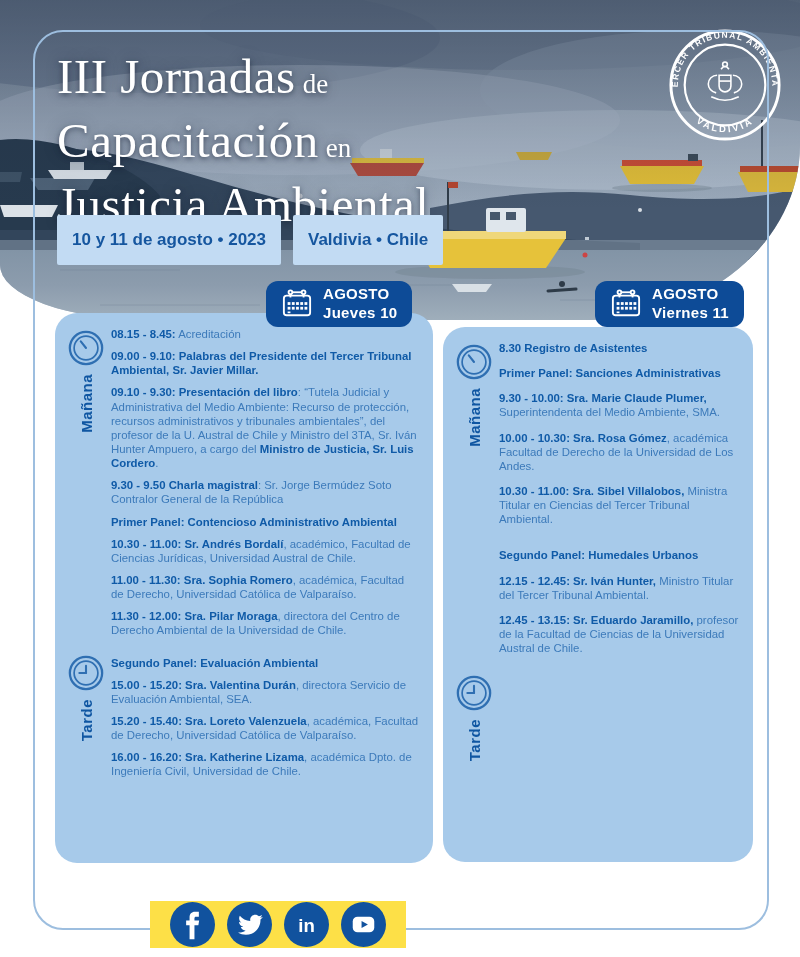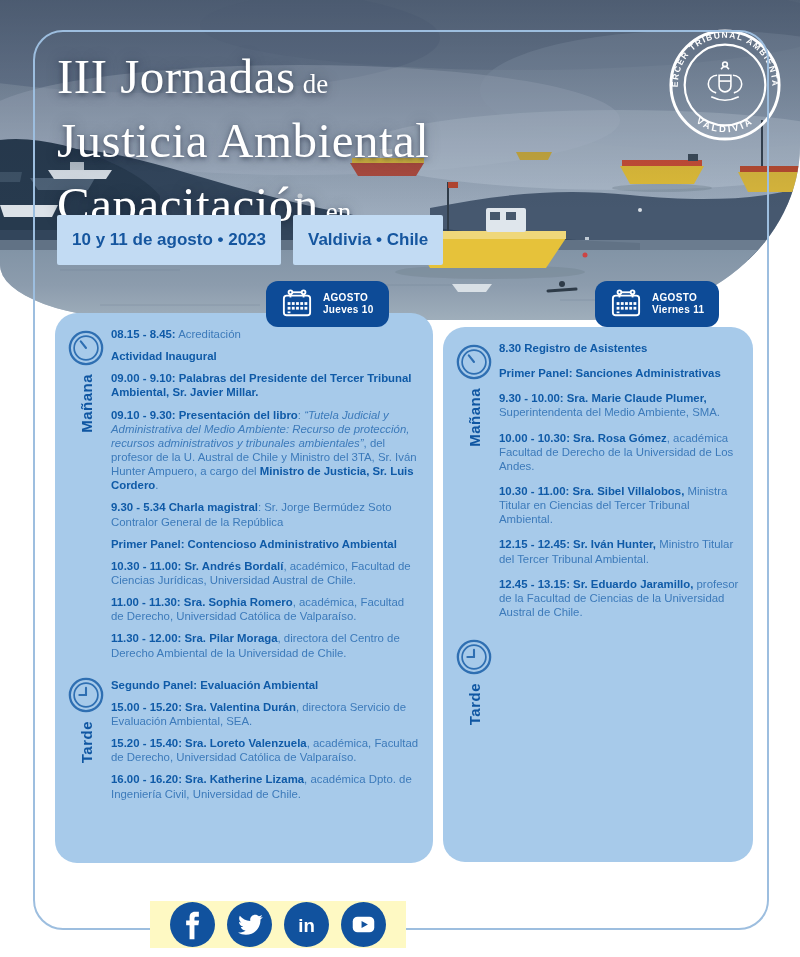--- a/index.html
+++ b/index.html
@@ -27,43 +27,43 @@
   .pill{background:#C2DBF3;color:#15569F;font-weight:bold;font-size:17px;
         padding:15px 15px;border-radius:2px;white-space:nowrap;}
 
   .logo{position:absolute;left:666px;top:26px;z-index:2;}
 
   
   .day-badge{position:absolute;top:281px;height:46px;background:#0D4B97;border-radius:12px;
              display:flex;align-items:center;gap:10px;padding:0 15px;z-index:5;color:#fff;}
   .badge-left{left:266px;}
   .badge-right{left:595px;}
-  .db-text div{font-size:10px;font-weight:bold;line-height:1.25;letter-spacing:.3px;}
+  .db-text div{font-size:15px;font-weight:bold;line-height:1.25;letter-spacing:.3px;}
 
   
   .panel{position:absolute;background:#A7CAEA;border-radius:22px;z-index:3;overflow:hidden;}
   .panel-left{left:55px;top:313px;width:378px;height:550px;}
   .panel-right{left:443px;top:327px;width:310px;height:535px;}
   .col-sections{display:flex;flex-direction:column;padding:14px 8px 8px 6px;}
   .section{display:flex;}
   .section-tarde{margin-top:6px;}
   .strip{width:50px;flex:none;display:flex;flex-direction:column;align-items:center;padding-top:2px;}
   .rot-label{writing-mode:vertical-rl;transform:rotate(180deg);font-weight:bold;color:#0F56A2;
              font-size:15px;margin-top:7px;letter-spacing:.5px;}
   .items{flex:1;padding-right:6px;min-width:0;}
   .item{color:#3C7ABA;font-size:11.4px;line-height:1.24;margin:0 0 8px;}
   .panel-right .item{margin-bottom:11px;}
   .item .b{font-weight:bold;color:#0F5AA7;}
-  .item .i{font-style:italic;}
+  .item .i{}
   .item.header{font-weight:bold;color:#0F5AA7;margin-top:4px;}
   .item.gap{margin-top:22px;}
 
   
   .footer{position:absolute;left:150px;top:901px;height:47px;display:flex;align-items:center;
-          gap:12px;background:#fef9c3;padding:0 20px;z-index:6;}
+          gap:12px;background:#fde047;padding:0 20px;z-index:6;}
   .soc{display:block;width:45px;height:45px;text-decoration:none;cursor:pointer;}
   .org-text{color:#2173BC;font-size:17.5px;margin-left:14px;white-space:nowrap;}
 </style>
 </head>
 <body>
 
 <div class="page">
 
   <div class="photo">
     <svg viewBox="0 0 800 320" width="800" height="320" preserveAspectRatio="none">
@@ -146,22 +146,22 @@
           <circle cx="180" cy="225" r="2" fill="#D8DEE4"></circle>
       </g>
       <rect width="800" height="210" fill="url(#shade)"></rect>
     </svg>
   </div>
 
   <div class="frame"></div>
 
   <div class="title">
     <div class="t-line"><span class="t-main">III Jornadas</span><span class="t-small">de</span></div>
+    <div class="t-line"><span class="t-main">Capacitación</span><span class="t-small">en</span></div>
     <div class="t-line"><span class="t-main">Justicia Ambiental</span></div>
-    <div class="t-line"><span class="t-main">Capacitación</span><span class="t-small">en</span></div>
   </div>
 
   <div class="badges-row">
     <div class="pill">10 y 11 de agosto • 2023</div>
     <div class="pill">Valdivia • Chile</div>
   </div>
 
   <svg class="logo" viewBox="0 0 120 120" width="118" height="118">
     <defs>
       <path id="arcT" d="M 60,60 m -48,0 a 48,48 0 1 1 96,0"></path>
@@ -252,24 +252,23 @@
           <div class="strip">
             <svg viewBox="0 0 40 40" width="38" height="38">
               <circle cx="20" cy="20" r="17" fill="none" stroke="#2F6FB2" stroke-width="2.4"></circle>
               <circle cx="20" cy="20" r="12.5" fill="none" stroke="#2F6FB2" stroke-width="1.8"></circle>
               <line x1="20" y1="20" x2="14.5" y2="13" stroke="#2F6FB2" stroke-width="2.2" stroke-linecap="round"></line>
             </svg>
             <span class="rot-label">Mañana</span>
           </div>
           <div class="items">
             <p class="item"><span class="b">08.15 - 8.45:</span><span> Acreditación</span></p>
-            <p class="item"><span class="b">Actividad Inaugural</span></p>
             <p class="item"><span class="b">09.00 - 9.10: Palabras del Presidente del Tercer Tribunal Ambiental, Sr. Javier Millar.</span></p>
             <p class="item"><span class="b">09.10 - 9.30: </span><span class="b">Presentación del libro</span><span>: </span><span class="i">“Tutela Judicial y Administrativa del Medio Ambiente: Recurso de protección, recursos administrativos y tribunales ambientales”</span><span>, del profesor de la U. Austral de Chile y Ministro del 3TA, Sr. Iván Hunter Ampuero, a cargo del </span><span class="b">Ministro de Justicia, Sr. Luis Cordero</span><span>.</span></p>
-            <p class="item"><span class="b">9.30 - 5.34 Charla magistral</span><span>: Sr. Jorge Bermúdez Soto Contralor General de la República</span></p>
+            <p class="item"><span class="b">9.30 - 9.50 Charla magistral</span><span>: Sr. Jorge Bermúdez Soto Contralor General de la República</span></p>
             <p class="item header"><span class="b">Primer Panel: Contencioso Administrativo Ambiental</span></p>
             <p class="item"><span class="b">10.30 - 11.00: Sr. Andrés Bordalí</span><span>, académico, Facultad de Ciencias Jurídicas, Universidad Austral de Chile.</span></p>
             <p class="item"><span class="b">11.00 - 11.30: Sra. Sophia Romero</span><span>, académica, Facultad de Derecho, Universidad Católica de Valparaíso.</span></p>
             <p class="item"><span class="b">11.30 - 12.00: Sra. Pilar Moraga</span><span>, directora del Centro de Derecho Ambiental de la Universidad de Chile.</span></p>
           </div>
         </div>
         <div class="section section-tarde">
           <div class="strip">
             <svg viewBox="0 0 40 40" width="38" height="38">
               <circle cx="20" cy="20" r="17" fill="none" stroke="#2F6FB2" stroke-width="2.4"></circle>
@@ -298,20 +297,21 @@
               <line x1="20" y1="20" x2="14.5" y2="13" stroke="#2F6FB2" stroke-width="2.2" stroke-linecap="round"></line>
             </svg>
             <span class="rot-label">Mañana</span>
           </div>
           <div class="items">
             <p class="item"><span class="b">8.30 Registro de Asistentes</span></p>
             <p class="item header"><span class="b">Primer Panel: Sanciones Administrativas</span></p>
             <p class="item"><span class="b">9.30 - 10.00: Sra. Marie Claude Plumer,</span><span> Superintendenta del Medio Ambiente, SMA.</span></p>
             <p class="item"><span class="b">10.00 - 10.30: Sra. Rosa Gómez</span><span>,  académica Facultad de Derecho de la Universidad de Los Andes.</span></p>
             <p class="item"><span class="b">10.30 - 11.00: Sra. Sibel Villalobos,</span><span> Ministra Titular en Ciencias del Tercer Tribunal Ambiental.</span></p>
+            <p class="item header gap"><span class="b">Segundo Panel: Humedales Urbanos</span></p>
             <p class="item"><span class="b">12.15 - 12.45: Sr. Iván Hunter,</span><span> Ministro Titular del Tercer Tribunal Ambiental.</span></p>
             <p class="item"><span class="b">12.45 - 13.15: Sr. Eduardo Jaramillo,</span><span> profesor de la Facultad de Ciencias de la Universidad Austral de Chile.</span></p>
           </div>
         </div>
         <div class="section section-tarde">
           <div class="strip">
             <svg viewBox="0 0 40 40" width="38" height="38">
               <circle cx="20" cy="20" r="17" fill="none" stroke="#2F6FB2" stroke-width="2.4"></circle>
               <circle cx="20" cy="20" r="12.5" fill="none" stroke="#2F6FB2" stroke-width="1.8"></circle>
               <line x1="20" y1="20" x2="20" y2="12.5" stroke="#2F6FB2" stroke-width="2.2" stroke-linecap="round"></line>

